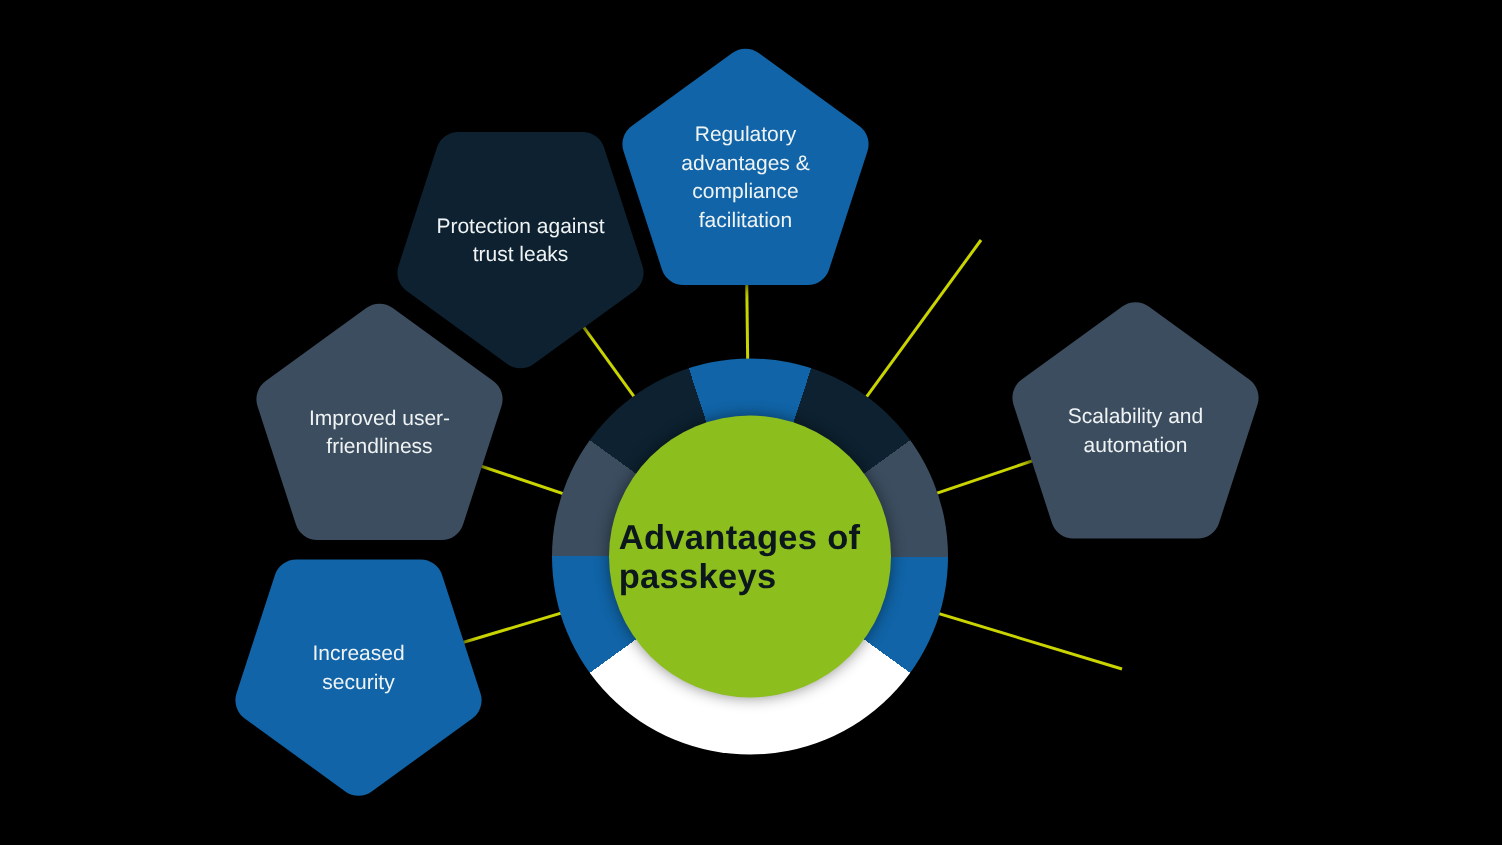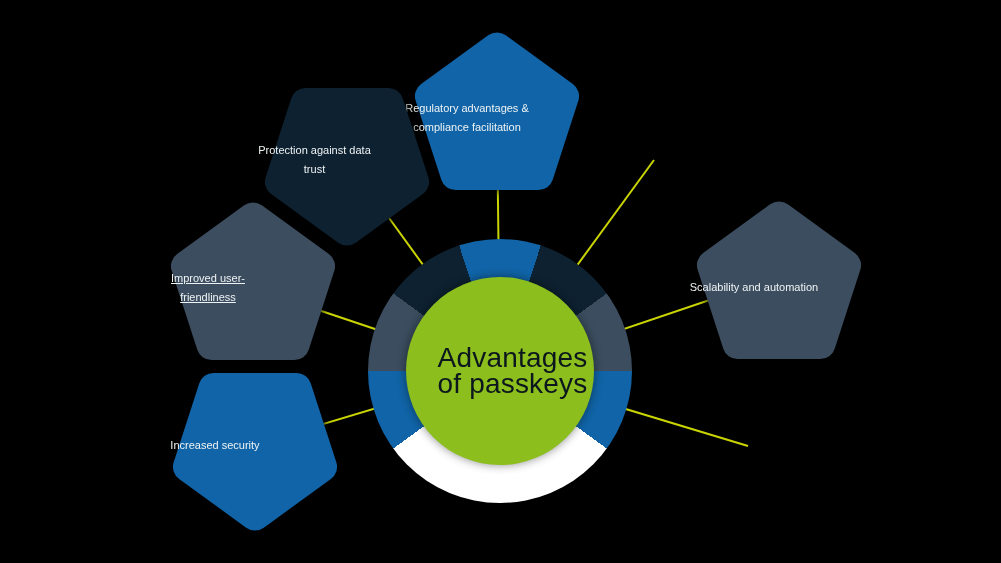--- a/index.html
+++ b/index.html
@@ -33,56 +33,56 @@
   }
 
   
   .center-circle{
     position:absolute;left:406px;top:277px;width:188px;height:188px;
     border-radius:50%;background:var(--green);z-index:4;
     display:flex;align-items:center;justify-content:center;
     box-shadow:0 0 10px rgba(0,0,0,.45);
   }
   .center-title{
-    width:175px;text-align:right;
-    font-size:28px;line-height:26px;font-weight:normal;
+    width:175px;text-align:left;
+    font-size:23px;line-height:26px;font-weight:bold;
     color:var(--title-color);
     letter-spacing:.2px;
   }
 
   
   .node{position:absolute;width:190px;height:182px;z-index:3;}
   .node svg{position:absolute;left:0;top:0;
     filter:drop-shadow(0 0 5px rgba(0,0,0,.9));}
   .node svg polygon{fill:var(--c);stroke:var(--c);
     stroke-width:30;stroke-linejoin:round;}
   .node .flip{transform:rotate(180deg);}
   .node .lbl{
     position:absolute;inset:0;z-index:2;
-    display:flex;align-items:center;justify-content:flex-start;
+    display:flex;align-items:center;justify-content:center;
     text-align:center;color:var(--label);
-    font-size:11px;line-height:19px;
+    font-size:14px;line-height:19px;
   }
   .node .lbl span{display:inline-block;}
 
   
   .n0{left:402px;top:27px;}   
   .n1{left:559px;top:69px;}   
-  .n2{left:684px;top:196px;}  
+  .n2{left:662px;top:196px;}  
   .n3{left:653px;top:355px;}  
-  .n4{left:160px;top:354px;}  
+  .n4{left:144px;top:354px;}  
   .n5{left:158px;top:197px;}  
   .n6{left:252px;top:69px;}   
 
   .n0 .lbl span{width:130px;}
   .n1 .lbl span{width:140px;}
   .n2 .lbl span{width:140px;}
   .n3 .lbl span{width:110px;}
   .n4 .lbl span{width:110px;}
-  .n5 .lbl span{width:100px;text-decoration:underline;}
+  .n5 .lbl span{width:100px;}
   .n6 .lbl span{width:125px;}
 </style>
 </head>
 <body>
 
 <div class="canvas">
 
   <svg class="connectors" width="1001" height="563">
     <line x1="497" y1="118" x2="500" y2="371"></line>
     <line x1="654" y1="160" x2="500" y2="371"></line>
@@ -131,21 +131,21 @@
     <div class="lbl">
         <span>Improved user-friendliness</span>
       </div>
   </div>
 
   <div class="node n6" style="--c: #0D2130;">
     <svg class="flip" width="190" height="182" viewBox="0 0 190 182">
       <polygon points="95,20.5 162.05,69.21 136.44,148.03 53.56,148.03 27.95,69.21"></polygon>
     </svg>
     <div class="lbl">
-        <span>Protection against data trust</span>
+        <span>Protection against trust leaks</span>
       </div>
   </div>
 
   <div class="center-circle">
     <div class="center-title">Advantages of passkeys</div>
   </div>
 
 </div>
 
 </body></html>

